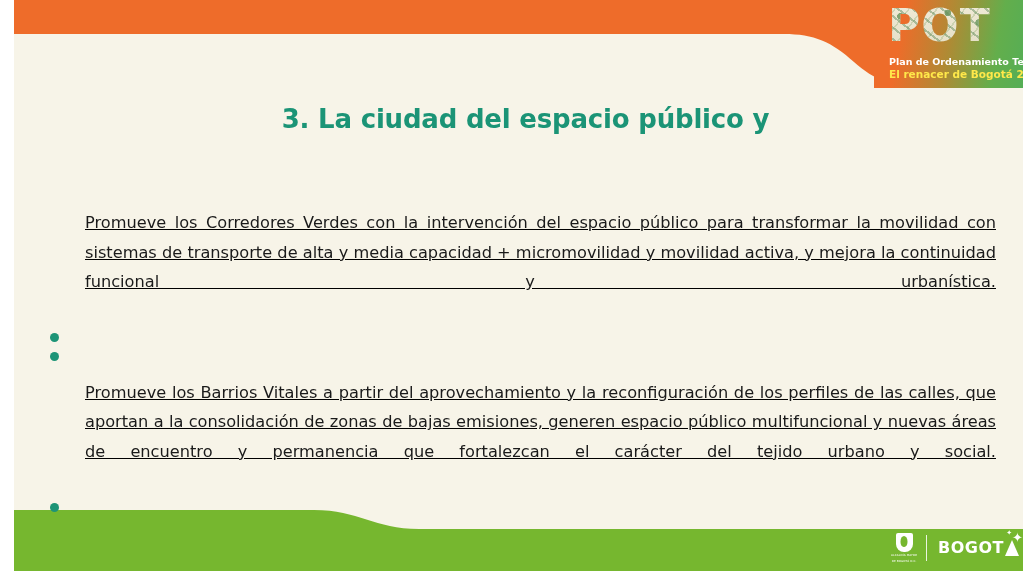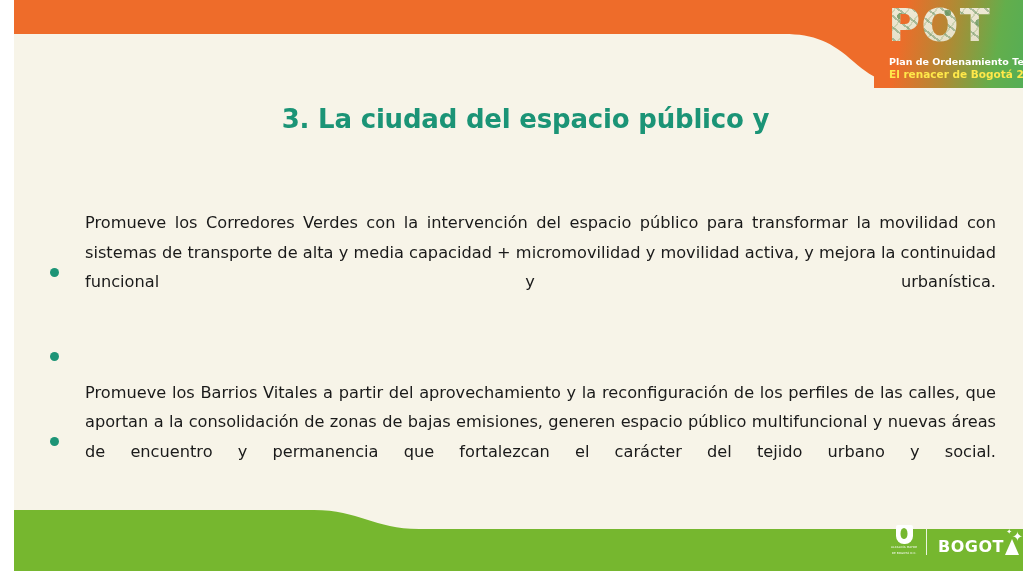--- a/index.html
+++ b/index.html
@@ -101,22 +101,23 @@
 
   
   .body {
     position: absolute;
     left: 36px;
     top: 192px;
     width: 946px;
   }
   .bullet-row {
     display: flex;
-    align-items: center;
+    align-items: flex-end;
     margin-bottom: 0px;
+    text-decoration: underline;
   }
   .bullet-dot {
     flex: 0 0 auto;
     width: 9px;
     height: 9px;
     border-radius: 50%;
     background: #1D9476;
     margin-top: 10px;
     margin-right: 26px;
   }
@@ -132,23 +133,23 @@
   .bullet-text::after {
     content: "";
     display: inline-block;
     width: 100%;
   }
 
   
   .footer-logos {
     position: absolute;
     right: 18px;
-    bottom: 16px;
+    bottom: 8px;
     display: flex;
-    align-items: flex-end;
+    align-items: center;
     height: 30px;
   }
   .shield {
     position: relative;
     width: 22px;
     height: 30px;
     display: flex;
     flex-direction: column;
     align-items: center;
   }

